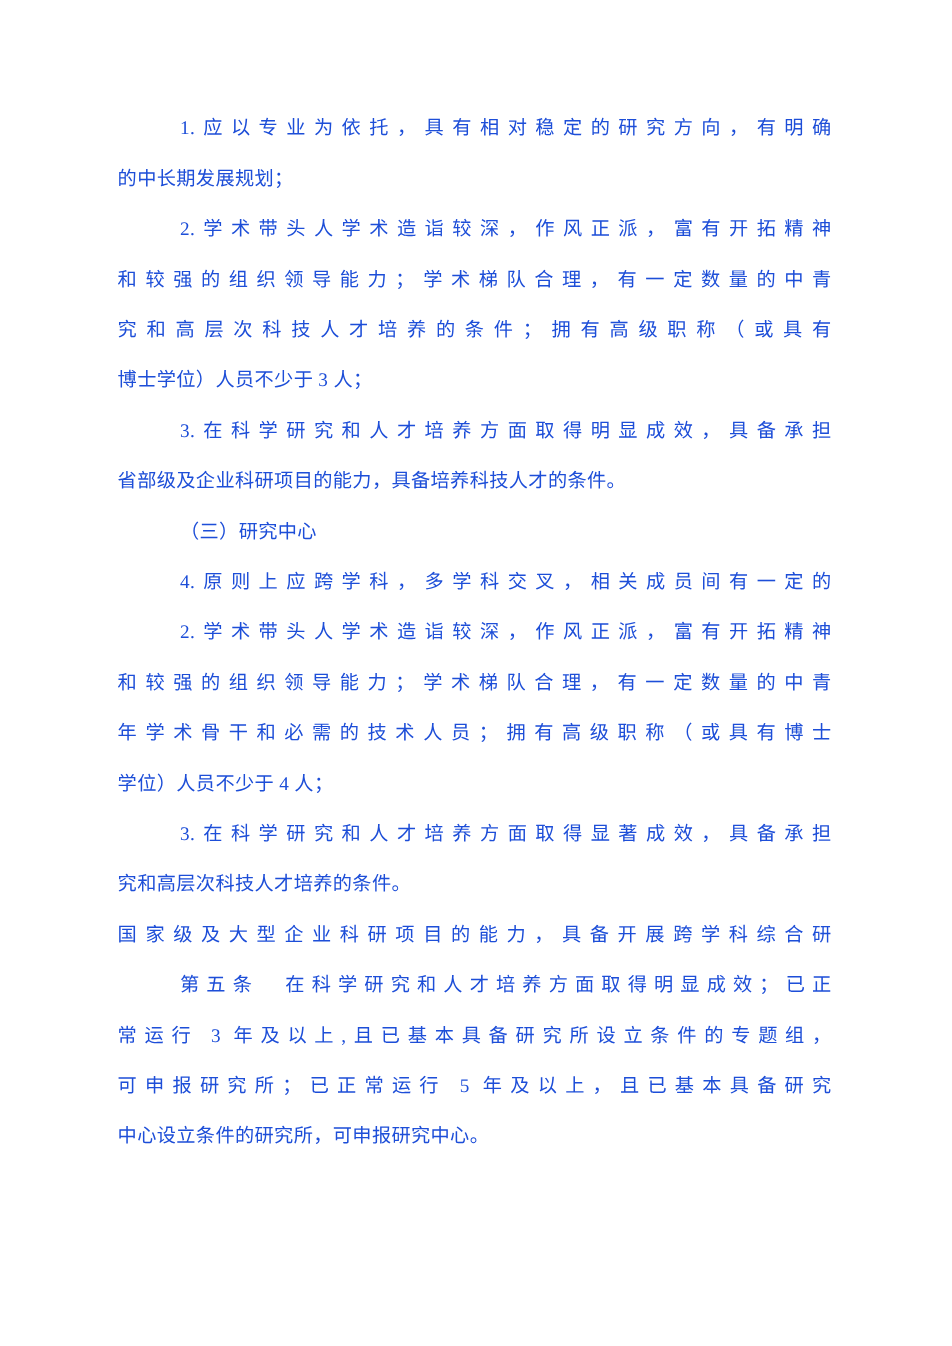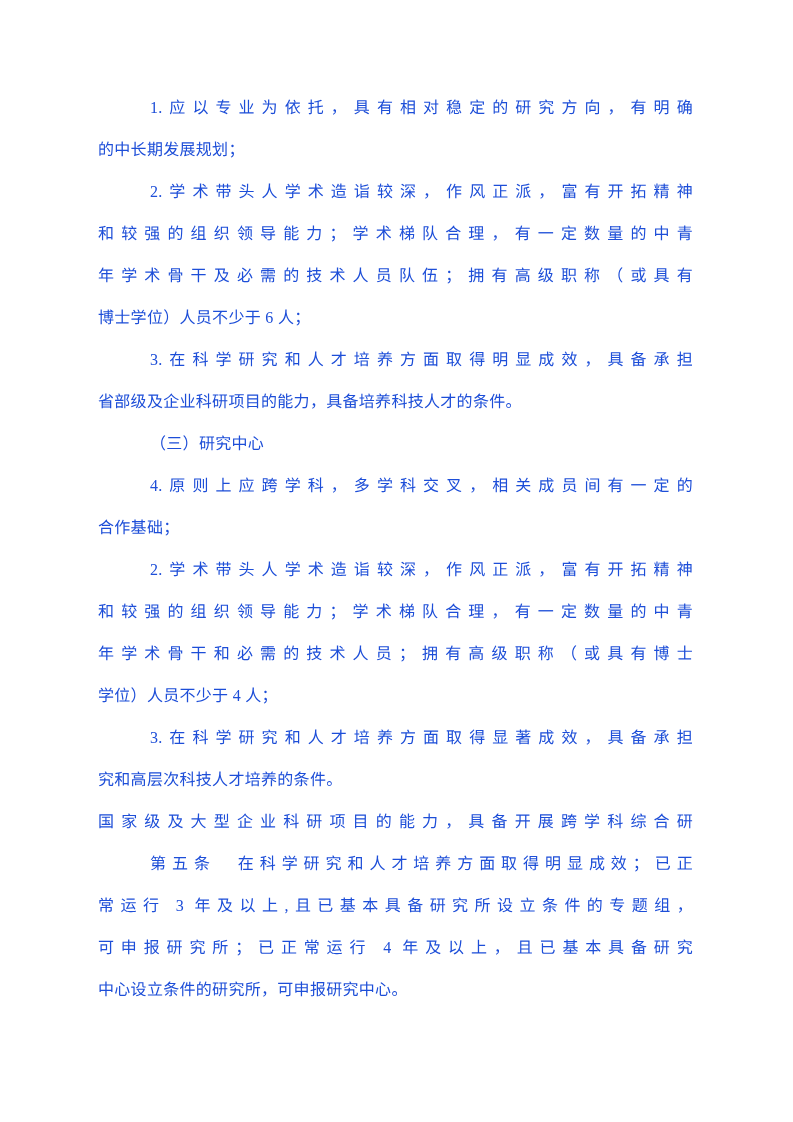--- a/index.html
+++ b/index.html
@@ -49,45 +49,44 @@
 
 <div class="page">
   <div class="doc-body">
       <div class="paragraph">
         <div class="line indent just">1.应以专业为依托，具有相对稳定的研究方向，有明确</div>
         <div class="line">的中长期发展规划；</div>
       </div>
       <div class="paragraph">
         <div class="line indent just">2.学术带头人学术造诣较深，作风正派，富有开拓精神</div>
         <div class="line just">和较强的组织领导能力；学术梯队合理，有一定数量的中青</div>
-        <div class="line just">年学术骨干及必需的技术人员队伍；拥有高级职称（或具有</div>
-        <div class="line">博士学位）人员不少于 6 人；</div>
+        <div class="line just">究和高层次科技人才培养的条件；拥有高级职称（或具有</div>
+        <div class="line">博士学位）人员不少于 3 人；</div>
       </div>
       <div class="paragraph">
         <div class="line indent just">3.在科学研究和人才培养方面取得明显成效，具备承担</div>
         <div class="line">省部级及企业科研项目的能力，具备培养科技人才的条件。</div>
       </div>
       <div class="paragraph">
         <div class="line indent">（三）研究中心</div>
       </div>
       <div class="paragraph">
         <div class="line indent just">4.原则上应跨学科，多学科交叉，相关成员间有一定的</div>
-        <div class="line">合作基础；</div>
       </div>
       <div class="paragraph">
         <div class="line indent just">2.学术带头人学术造诣较深，作风正派，富有开拓精神</div>
         <div class="line just">和较强的组织领导能力；学术梯队合理，有一定数量的中青</div>
         <div class="line just">年学术骨干和必需的技术人员；拥有高级职称（或具有博士</div>
         <div class="line">学位）人员不少于 4 人；</div>
       </div>
       <div class="paragraph">
         <div class="line indent just">3.在科学研究和人才培养方面取得显著成效，具备承担</div>
         <div class="line">究和高层次科技人才培养的条件。</div>
         <div class="line just">国家级及大型企业科研项目的能力，具备开展跨学科综合研</div>
       </div>
       <div class="paragraph">
         <div class="line indent just">第五条　在科学研究和人才培养方面取得明显成效；已正</div>
         <div class="line just">常运行 3 年及以上,且已基本具备研究所设立条件的专题组，</div>
-        <div class="line just">可申报研究所；已正常运行 4 年及以上，且已基本具备研究</div>
+        <div class="line just">可申报研究所；已正常运行 5 年及以上，且已基本具备研究</div>
         <div class="line">中心设立条件的研究所，可申报研究中心。</div>
       </div>
     </div>
 </div>
 
 </body></html>

